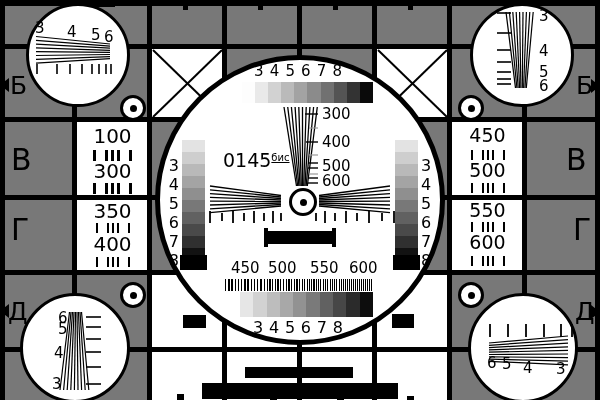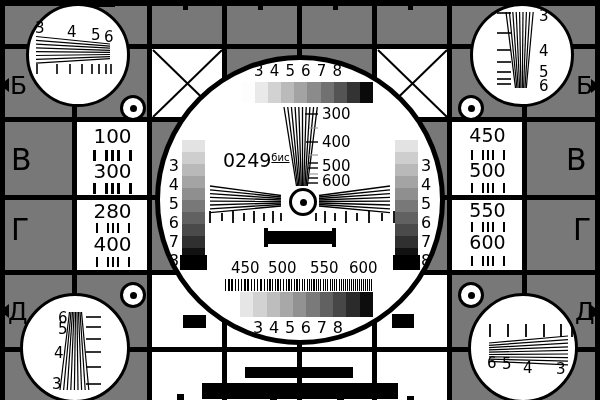--- a/index.html
+++ b/index.html
@@ -291,21 +291,21 @@
 
   <div class="grat" style="left:225px;top:279px;">
     <div class="g1"></div>
     <div class="g2"></div>
     <div class="g3"></div>
     <div class="g4"></div>
   </div>
 
   <div class="bull bigbull" style="left:289px;top:188px;"></div>
 
-  <div class="t" style="left:223px;top:151px;font-size:19px;"><span>0249</span><span class="sup">бис</span></div>
+  <div class="t" style="left:223px;top:151px;font-size:19px;"><span>0145</span><span class="sup">бис</span></div>
 
   <div class="row6" style="left:254px;top:64px;width:88px;font-size:15px;">
     <span class="t" style="position:static">3</span>
     <span class="t" style="position:static">4</span>
     <span class="t" style="position:static">5</span>
     <span class="t" style="position:static">6</span>
     <span class="t" style="position:static">7</span>
     <span class="t" style="position:static">8</span>
   </div>
   <div class="row6" style="left:253px;top:318px;width:90px;font-size:16px;">
@@ -357,21 +357,21 @@
   <div class="tickrow" style="left:77px;top:183px;width:71px;">
       <i></i>
       <span class="g">
         <i></i>
         <i></i>
         <i></i>
       </span>
       <i></i>
     </div>
 
-  <div class="t tc" style="left:77px;top:201px;width:71px;font-size:20px;">280</div>
+  <div class="t tc" style="left:77px;top:201px;width:71px;font-size:20px;">350</div>
   <div class="tickrow thin" style="left:77px;top:223px;width:71px;">
       <i></i>
       <span class="g">
         <i></i>
         <i></i>
         <i></i>
       </span>
       <i></i>
     </div>
   <div class="t tc" style="left:77px;top:234px;width:71px;font-size:20px;">400</div>

